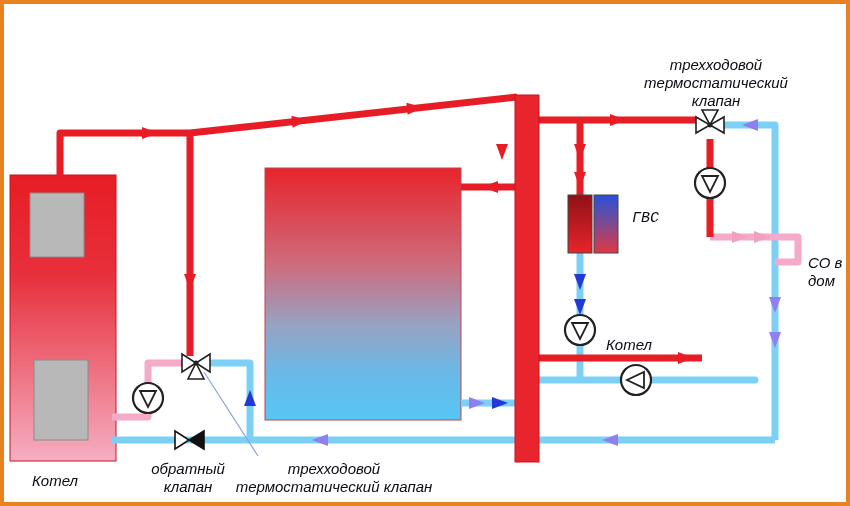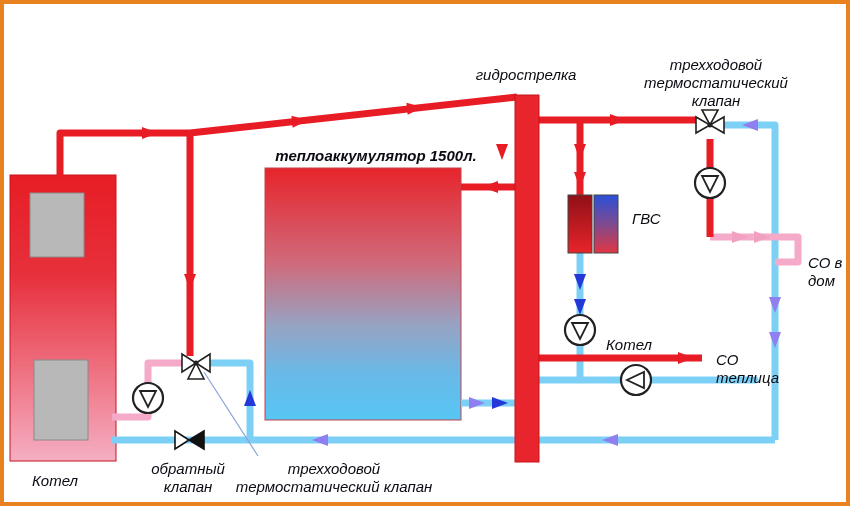--- a/index.html
+++ b/index.html
@@ -155,29 +155,25 @@
       <use href="#arr" fill="#8f7ff0" transform="translate(750,125) rotate(180)"></use>
       <use href="#arr" fill="#8f7ff0" transform="translate(477,403)"></use>
 
       <use href="#arr" fill="#2438d8" transform="translate(250,398) rotate(270)"></use>
       <use href="#arr" fill="#2438d8" transform="translate(500,403)"></use>
       <use href="#arr" fill="#2438d8" transform="translate(580,282) rotate(90)"></use>
       <use href="#arr" fill="#2438d8" transform="translate(580,307) rotate(90)"></use>
     </g>
   </svg>
 
-  <div class="label center" style="left:522px;top:62px;">гидрострелка</div>
   <div class="label center" style="left:712px;top:52px;">трехходовой
 термостатический клапан</div>
-  <div class="label center bold" style="left:372px;top:143px;">теплоаккумулятор 1500л.</div>
-  <div class="label" style="left:628px;top:206px;">ГВС</div>
+  <div class="label" style="left:628px;top:206px;font-family:Liberation Mono, monospace;">ГВС</div>
   <div class="label" style="left:804px;top:250px;">СО в
 дом</div>
   <div class="label" style="left:602px;top:332px;">Котел</div>
-  <div class="label" style="left:712px;top:347px;">СО
-теплица</div>
   <div class="label" style="left:28px;top:468px;">Котел</div>
   <div class="label center" style="left:184px;top:456px;">обратный
 клапан</div>
   <div class="label center" style="left:330px;top:456px;">трехходовой
 термостатический клапан</div>
 
 </div>
 
 </body></html>

